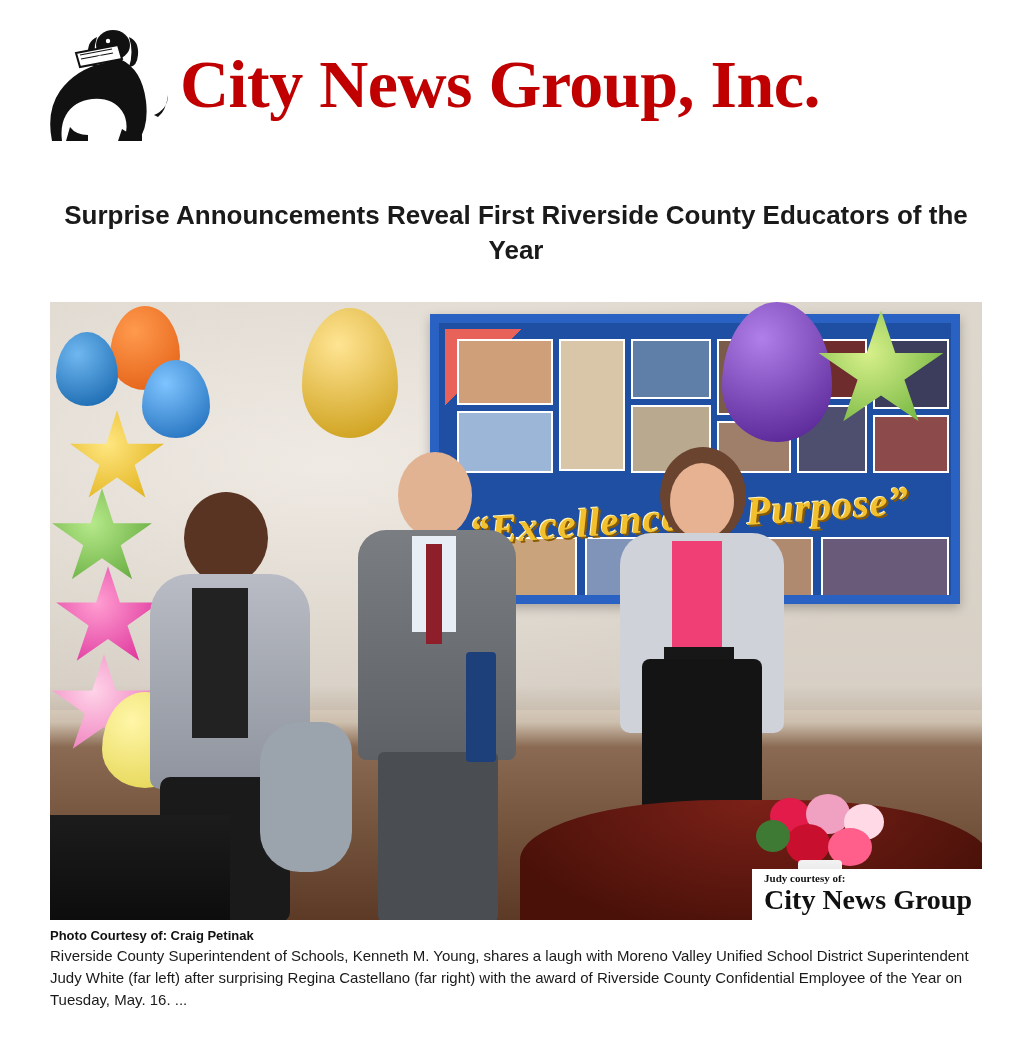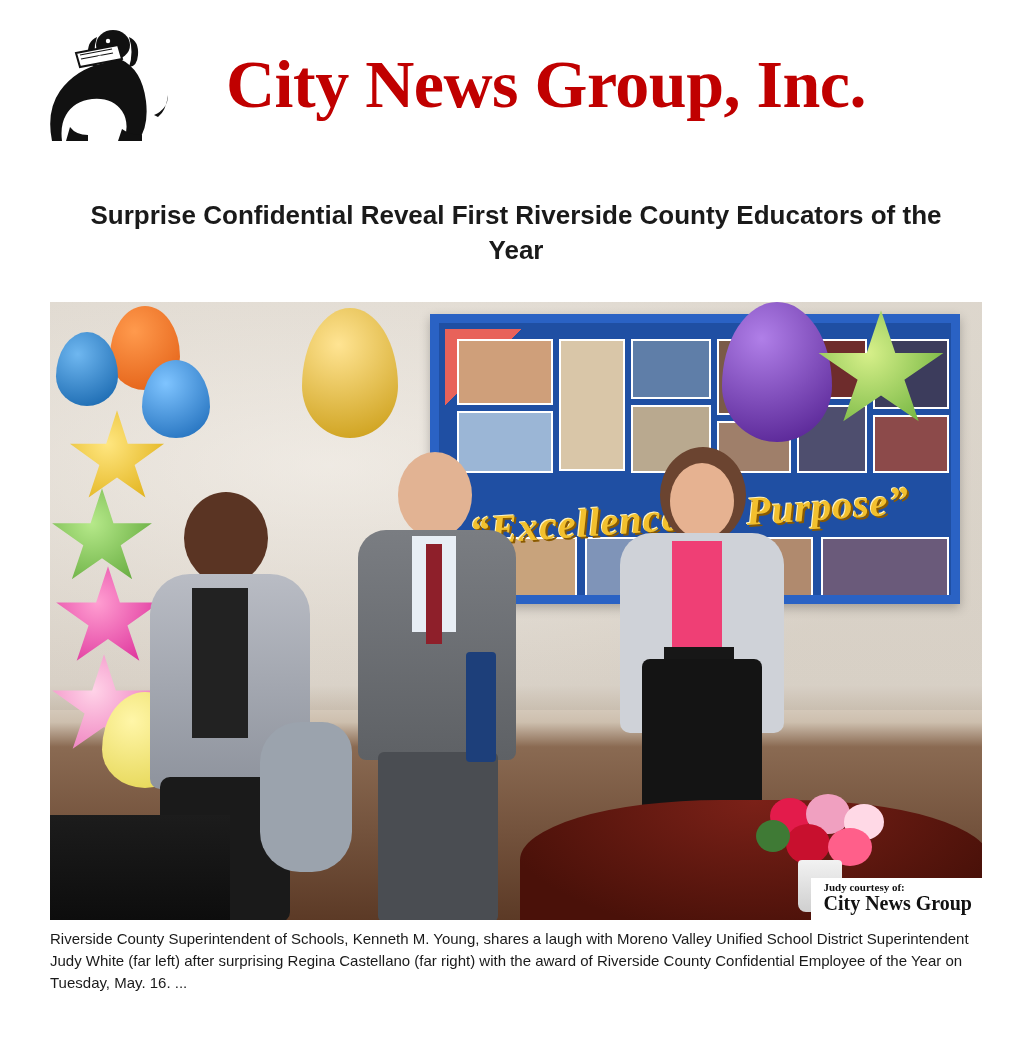--- a/index.html
+++ b/index.html
@@ -19,21 +19,20 @@
     position: relative;
   }
 
   
   .masthead {
     display: flex;
     align-items: center;
     padding: 18px 0 0 50px;
     height: 150px;
     box-sizing: border-box;
-    gap: 46px;
   }
   .logo-mark {
     width: 120px;
     height: 130px;
     flex: 0 0 120px;
     position: relative;
   }
   .logo-mark svg { display: block; }
   .masthead-title {
     font-family: "Liberation Serif", serif;
@@ -161,21 +160,21 @@
   .watermark .wm-small {
     font-family:"Liberation Serif", serif;
     font-weight:bold;
     font-size:11px;
     color:#111;
     display:block;
   }
   .watermark .wm-big {
     font-family:"Liberation Serif", serif;
     font-weight:bold;
-    font-size:20px;
+    font-size:28px;
     color:#111;
     display:block;
     letter-spacing:0px;
   }
 
   
   .caption-block {
     margin: 8px 50px 0 50px;
     width: 932px;
   }
@@ -222,21 +221,21 @@
           <path d="M31 40 l32 -6" stroke="#111111" stroke-width="1.2"></path>
         </g>
 
         <circle cx="58" cy="22" r="2.2" fill="#ffffff"></circle>
         <circle cx="50" cy="39" r="2.6" fill="#ffffff"></circle>
       </svg>
     </div>
     <div class="masthead-title">City News Group, Inc.</div>
   </div>
 
-  <h1 class="headline">Surprise Confidential Reveal First Riverside County Educators of the Year</h1>
+  <h1 class="headline">Surprise Announcements Reveal First Riverside County Educators of the Year</h1>
 
   <div class="photo-wrap">
     <div class="photo">
 
       <div class="wall"></div>
       <div class="wall-shadow"></div>
       <div class="outlet" style="left:424px; top:470px;"></div>
 
       <div class="board">
         <div class="board-inner"></div>
@@ -313,16 +312,17 @@
 
       <div class="watermark">
         <span class="wm-small">Judy courtesy of:</span>
         <span class="wm-big">City News Group</span>
       </div>
 
     </div>
   </div>
 
   <div class="caption-block">
+    <div class="photo-credit">Photo Courtesy of: Craig Petinak</div>
     <div class="caption-text">Riverside County Superintendent of Schools, Kenneth M. Young, shares a laugh with Moreno Valley Unified School District Superintendent Judy White (far left) after surprising Regina Castellano (far right) with the award of Riverside County Confidential Employee of the Year on Tuesday, May. 16. ...</div>
   </div>
 
 </div>
 
 </body></html>

